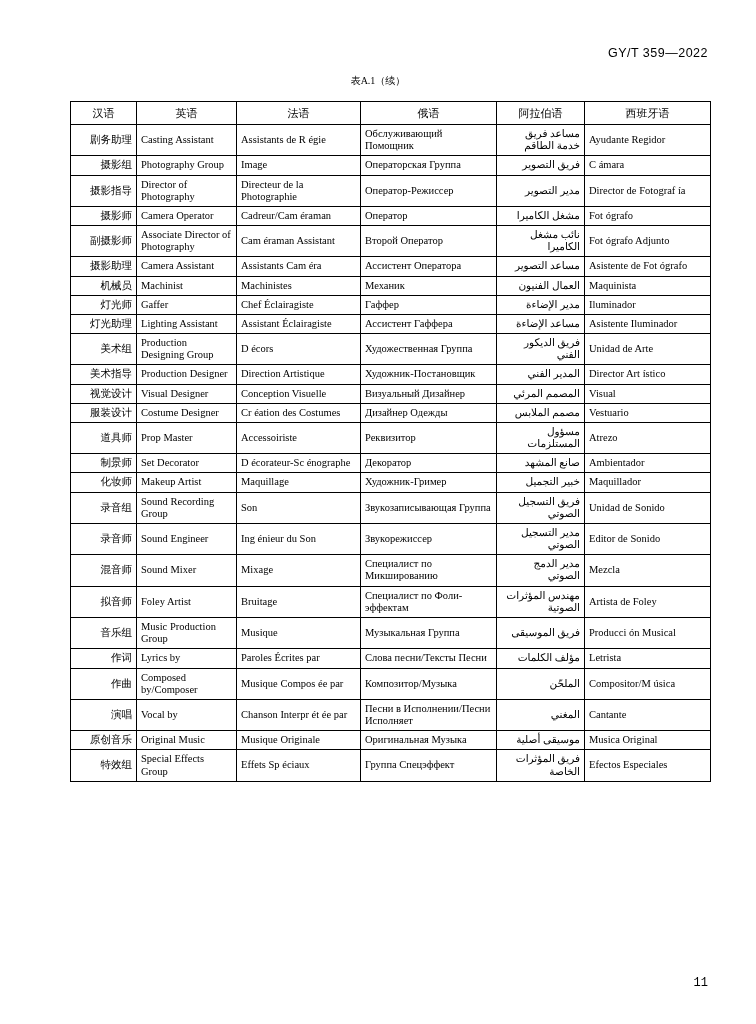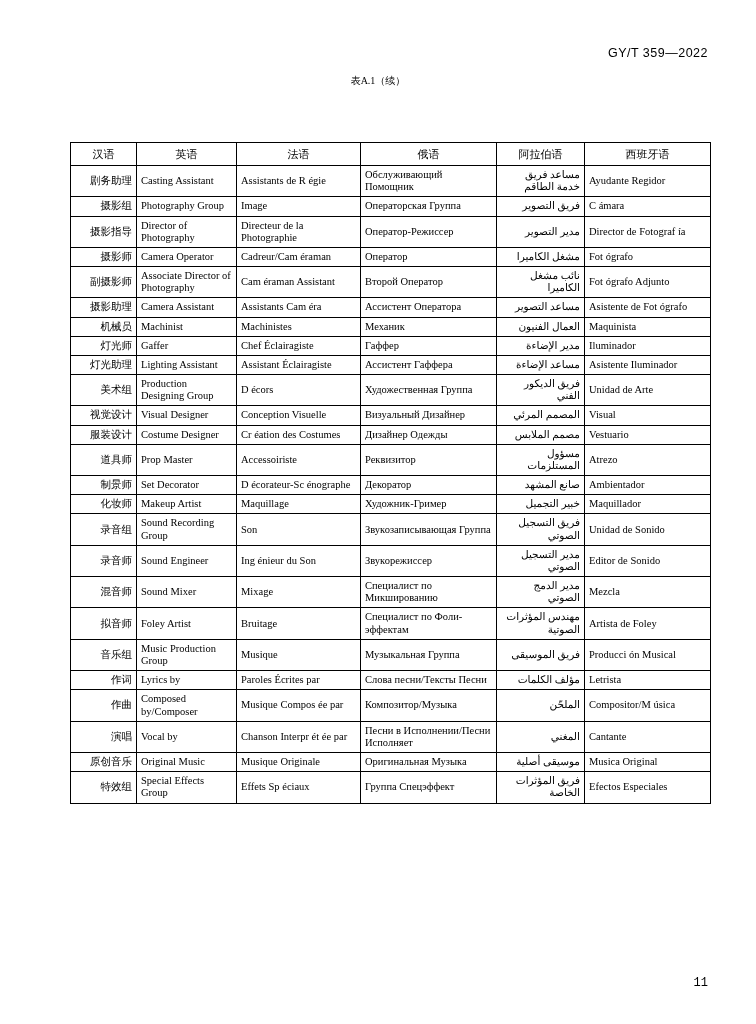--- a/index.html
+++ b/index.html
@@ -39,21 +39,20 @@
     font-family: "Liberation Serif", serif;
     font-size: 10px;
   }
   table.main {
     position: absolute;
     top: 101px;
     left: 70px;
     border-collapse: collapse;
     width: 640px;
     table-layout: fixed;
-    margin-top: 41px;
   }
   table.main td, table.main th {
     border: 1px solid #000000;
     vertical-align: middle;
     padding: 3px 4px;
     font-size: 10.5px;
     line-height: 1.16;
     font-family: "Liberation Serif", serif;
     font-weight: normal;
   }
@@ -194,20 +193,28 @@
       </tr>
       <tr>
         <td class="zh">美术组</td>
         <td class="en">Production Designing Group</td>
         <td class="fr">D écors</td>
         <td class="ru">Художественная Группа</td>
         <td class="ar">فريق الديكور الفني</td>
         <td class="es">Unidad de Arte</td>
       </tr>
       <tr>
+        <td class="zh">美术指导</td>
+        <td class="en">Production Designer</td>
+        <td class="fr">Direction Artistique</td>
+        <td class="ru">Художник-Постановщик</td>
+        <td class="ar">المدير الفني</td>
+        <td class="es">Director Art ístico</td>
+      </tr>
+      <tr>
         <td class="zh">视觉设计</td>
         <td class="en">Visual Designer</td>
         <td class="fr">Conception Visuelle</td>
         <td class="ru">Визуальный Дизайнер</td>
         <td class="ar">المصمم المرئي</td>
         <td class="es">Visual</td>
       </tr>
       <tr>
         <td class="zh">服装设计</td>
         <td class="en">Costume Designer</td>

